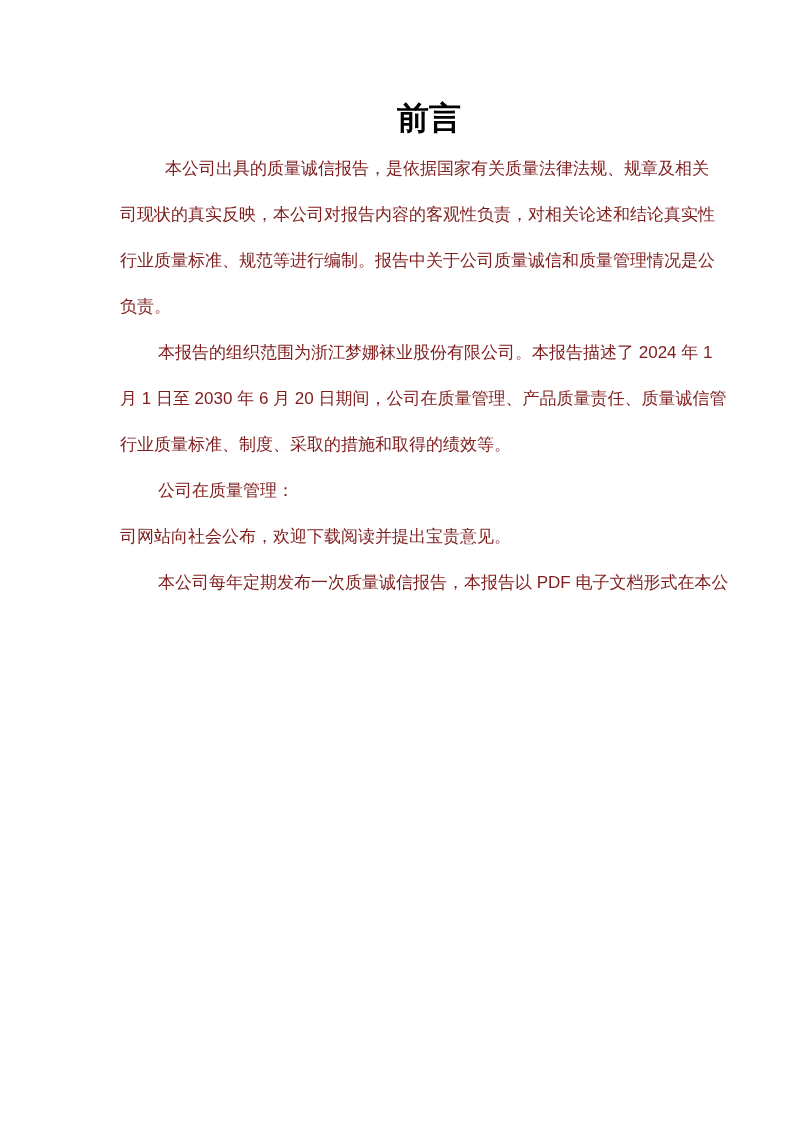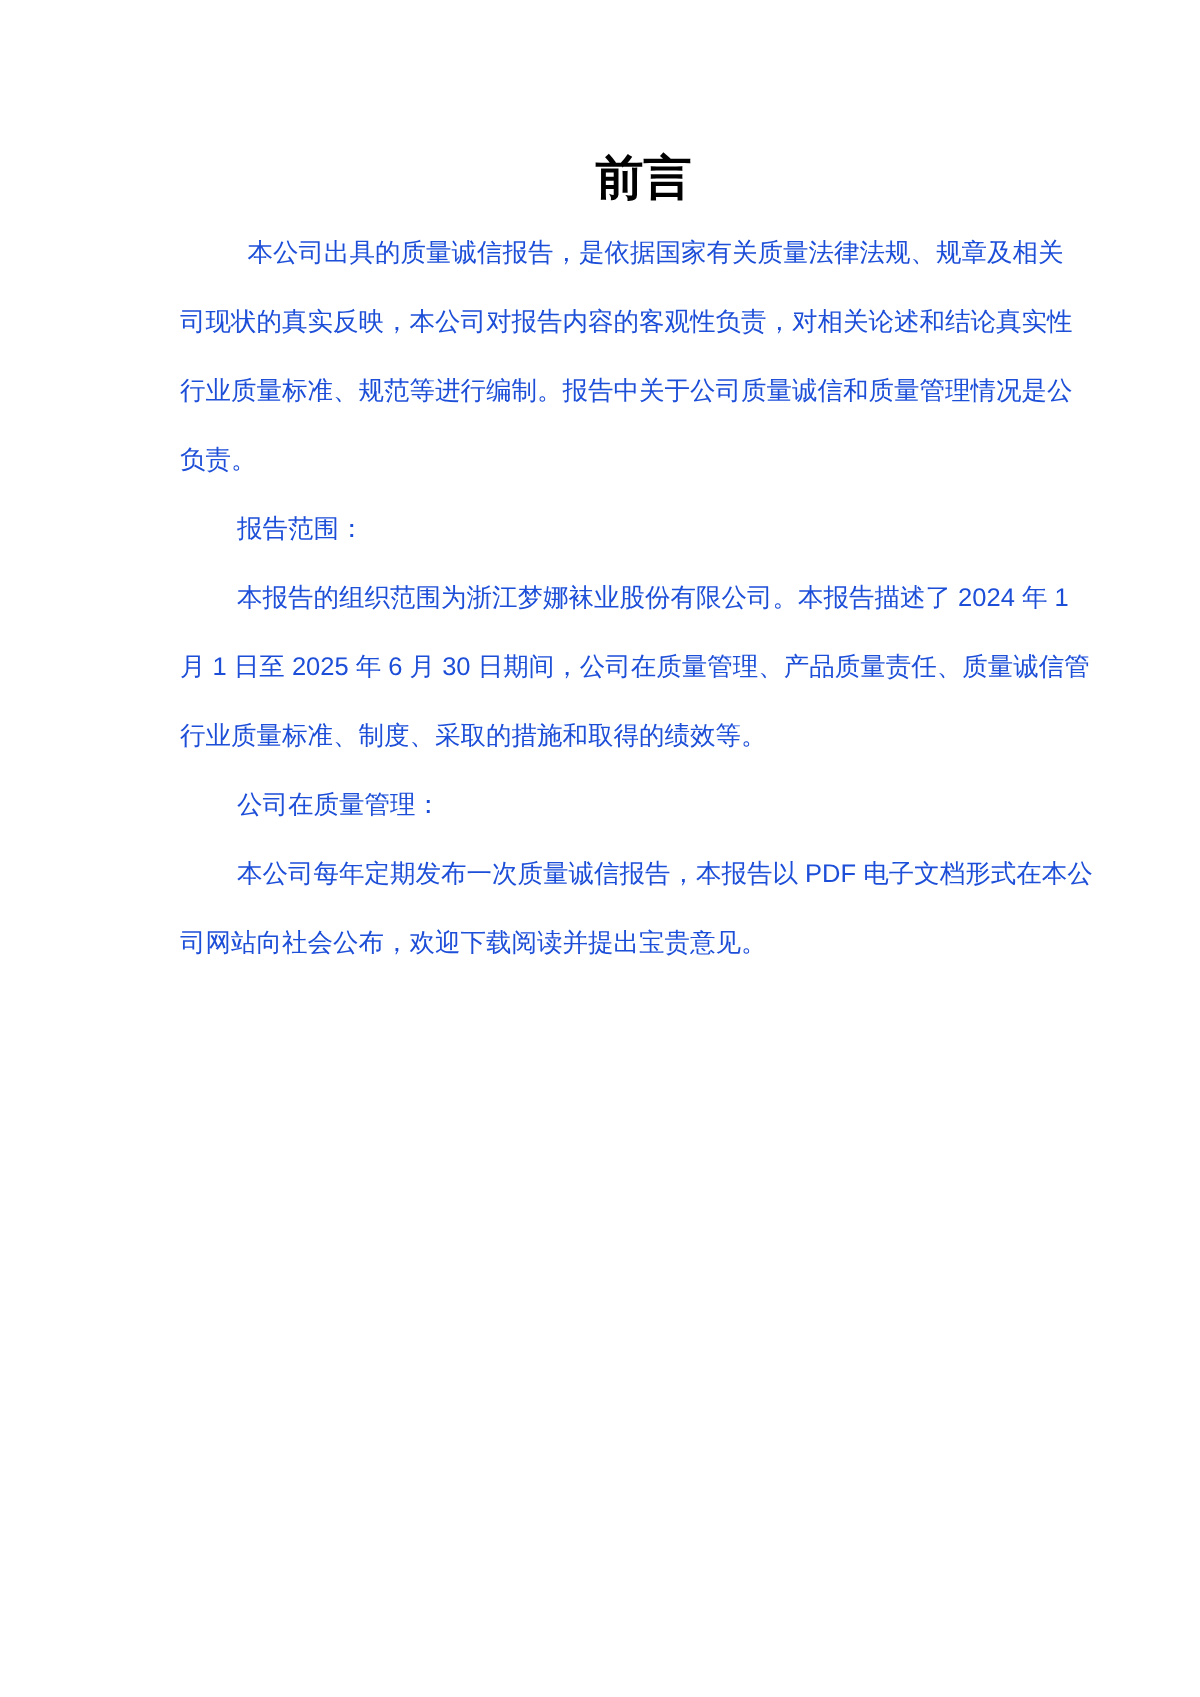--- a/index.html
+++ b/index.html
@@ -23,21 +23,21 @@
     font-size: 32px;
     font-weight: bold;
     line-height: 50px;
     color: #000000;
   }
   .body-text {
     margin: 3px 120px 0 120px;   
     width: 560px;
     font-size: 17px;
     line-height: 46px;
-    color: #1d4ed8;
+    color: #7f1d1d;
   }
   .line {
     white-space: nowrap;
     text-align: left;
   }
   .just {
     text-align: justify;
     text-align-last: justify;
   }
   .indent {
@@ -54,25 +54,24 @@
 
   <h1 class="title">前言</h1>
 
   <div class="body-text">
 
     <div class="line just indent-lg">本公司出具的质量诚信报告，是依据国家有关质量法律法规、规章及相关</div>
     <div class="line just">司现状的真实反映，本公司对报告内容的客观性负责，对相关论述和结论真实性</div>
     <div class="line just">行业质量标准、规范等进行编制。报告中关于公司质量诚信和质量管理情况是公</div>
     <div class="line">负责。</div>
 
-    <div class="line indent">报告范围：</div>
 
     <div class="line just indent">本报告的组织范围为浙江梦娜袜业股份有限公司。本报告描述了 2024 年 1</div>
-    <div class="line just">月 1 日至 2025 年 6 月 30 日期间，公司在质量管理、产品质量责任、质量诚信管</div>
+    <div class="line just">月 1 日至 2030 年 6 月 20 日期间，公司在质量管理、产品质量责任、质量诚信管</div>
     <div class="line">行业质量标准、制度、采取的措施和取得的绩效等。</div>
 
     <div class="line indent">公司在质量管理：</div>
 
+    <div class="line">司网站向社会公布，欢迎下载阅读并提出宝贵意见。</div>
     <div class="line just indent">本公司每年定期发布一次质量诚信报告，本报告以 PDF 电子文档形式在本公</div>
-    <div class="line">司网站向社会公布，欢迎下载阅读并提出宝贵意见。</div>
 
   </div>
 </div>
 
 </body></html>

